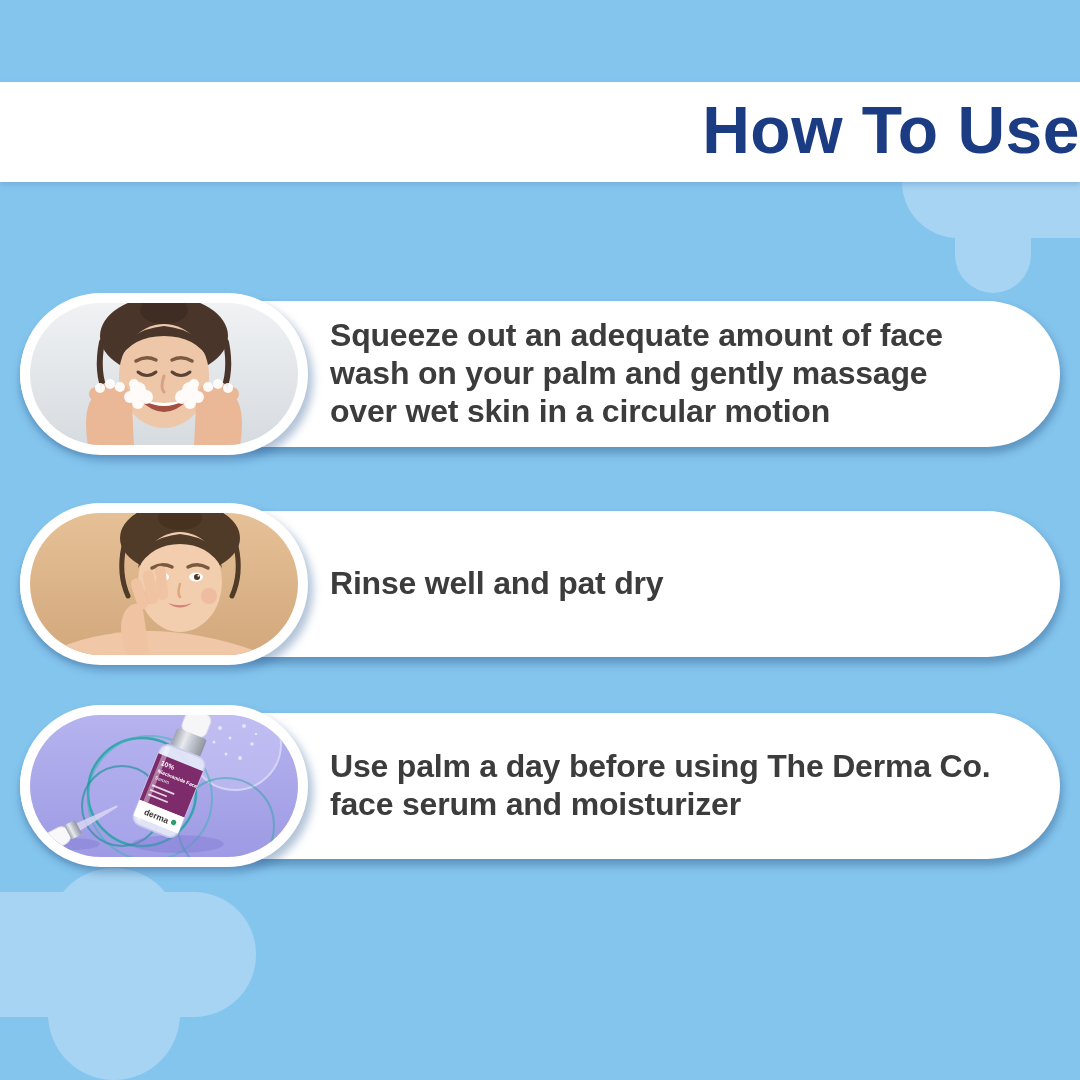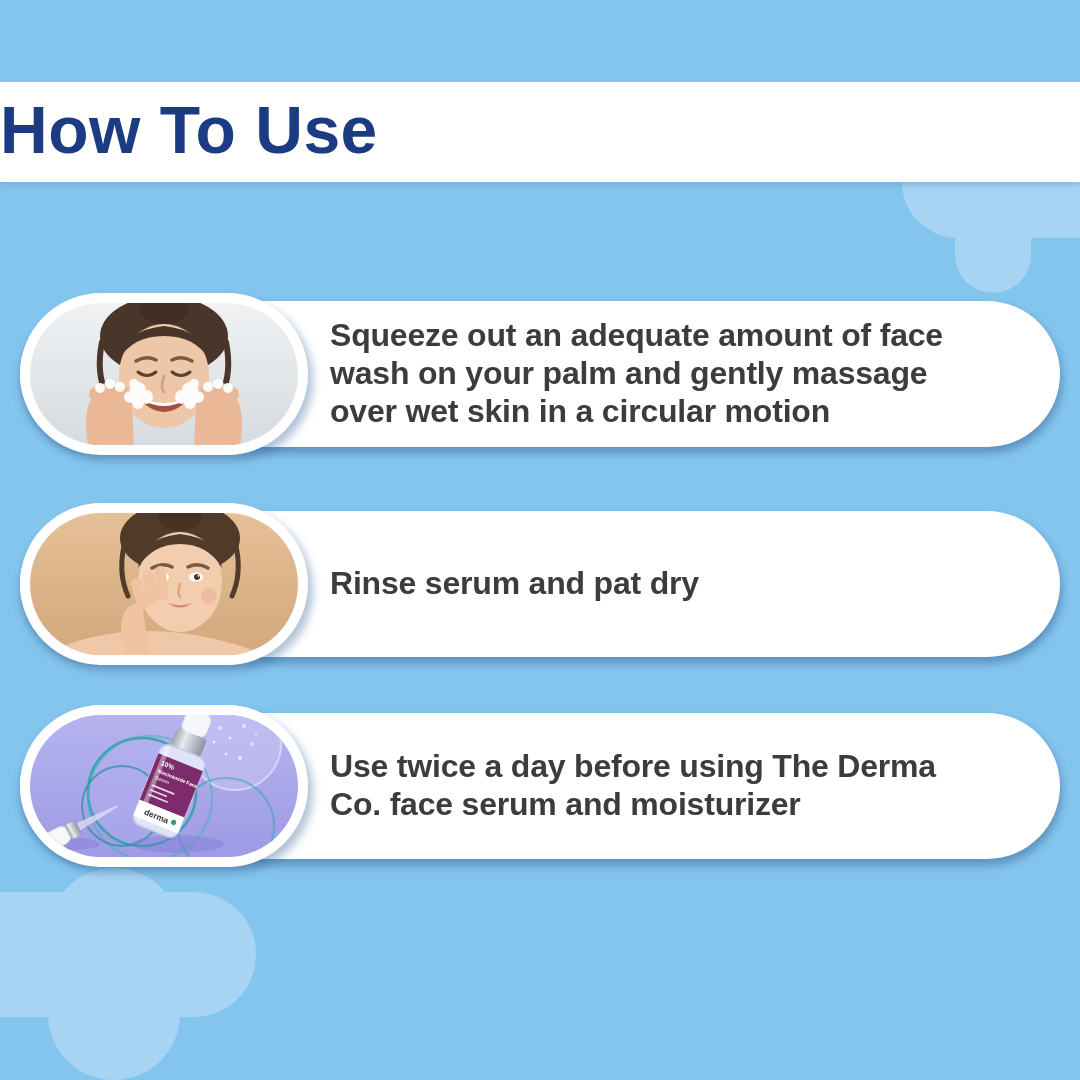--- a/index.html
+++ b/index.html
@@ -10,21 +10,21 @@
   }
   
   .decor-bar{position:absolute;background:#A6D4F2;z-index:1;}
   .tr-h{left:902px;top:126px;width:290px;height:112px;border-radius:56px;}
   .tr-v{left:955px;top:104px;width:76px;height:189px;border-radius:38px;}
   .bl-v{left:48px;top:868px;width:132px;height:212px;border-radius:66px;}
   .bl-h{left:-70px;top:892px;width:326px;height:125px;border-radius:62px;}
   
   .header-band{
     position:absolute;left:0;top:82px;width:1080px;height:100px;background:#FFFFFF;
-    display:flex;align-items:center;justify-content:flex-start;z-index:3;
+    display:flex;align-items:center;justify-content:flex-end;z-index:3;
     box-shadow:0 3px 5px rgba(110,160,205,0.55);
   }
   .page-title{
     font-size:66px;font-weight:bold;color:#1B3C82;letter-spacing:0.5px;line-height:1;
     transform:translateY(-2px);
   }
   
   .card{
     position:absolute;left:20px;width:1040px;height:146px;background:#FFFFFF;
     border-radius:73px;z-index:2;
@@ -146,21 +146,21 @@
         <path d="M150,72 q-3,10 0,13" stroke="#dfa77f" stroke-width="2.5" fill="none" stroke-linecap="round"></path>
         <path d="M138,91 Q150,100 162,91 Q150,95.5 138,91 Z" fill="#d2837a"></path>
         <circle cx="121" cy="84" r="8" fill="#eca98d" opacity="0.45"></circle>
         <circle cx="179" cy="84" r="8" fill="#eca98d" opacity="0.45"></circle>
         <path d="M96,144 Q86,112 96,98 Q102,90 112,92 L120,144 Z" fill="#f0c4a2"></path>
         <rect x="104" y="66" width="11" height="32" rx="5.5" fill="#f0c4a2" transform="rotate(-18 109 82)"></rect>
         <rect x="115" y="58" width="11" height="34" rx="5.5" fill="#f0c4a2" transform="rotate(-12 120 75)"></rect>
         <rect x="126" y="54" width="11" height="34" rx="5.5" fill="#f0c4a2" transform="rotate(-6 131 71)"></rect>
       </svg>
     </div>
-    <p class="step-text">Rinse serum and pat dry</p>
+    <p class="step-text">Rinse well and pat dry</p>
   </div>
 
   <div class="card card-3">
     <div class="photo-pill">
       <svg viewBox="0 0 268 144" preserveAspectRatio="xMidYMid slice" role="img">
         <defs>
           <linearGradient id="g3" x1="0" y1="0" x2="0" y2="1">
             <stop offset="0" stop-color="#b6b3ef"></stop>
               <stop offset="1" stop-color="#9e9ae4"></stop>
           </linearGradient>
@@ -207,16 +207,16 @@
           <text x="123" y="71" font-size="5" fill="#ffffff">Serum</text>
           <rect x="123" y="77" width="24" height="1.8" fill="#ffffff" opacity="0.8"></rect>
           <rect x="123" y="82" width="18" height="1.8" fill="#ffffff" opacity="0.8"></rect>
           <rect x="123" y="87" width="21" height="1.8" fill="#ffffff" opacity="0.8"></rect>
           <text x="126" y="108" font-size="8.5" font-weight="bold" fill="#333333">derma</text>
           <circle cx="157" cy="104.5" r="2.6" fill="#2f9e6e"></circle>
           <rect x="121" y="36" width="5" height="80" rx="2.5" fill="#ffffff" opacity="0.4"></rect>
         </g>
       </svg>
     </div>
-    <p class="step-text">Use twice a day before using The Derma Co. face serum and moisturizer</p>
+    <p class="step-text">Use palm a day before using The Derma Co. face serum and moisturizer</p>
   </div>
 
 </div>
 
 </body></html>

